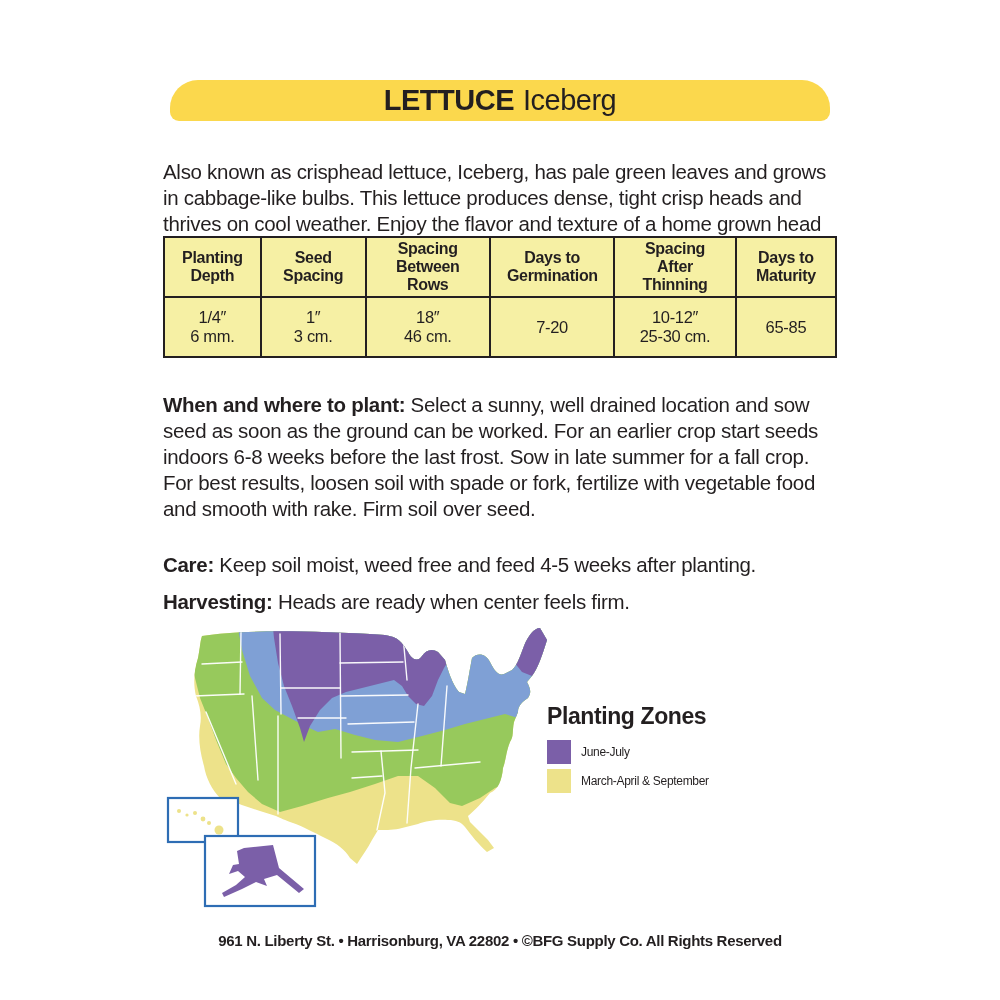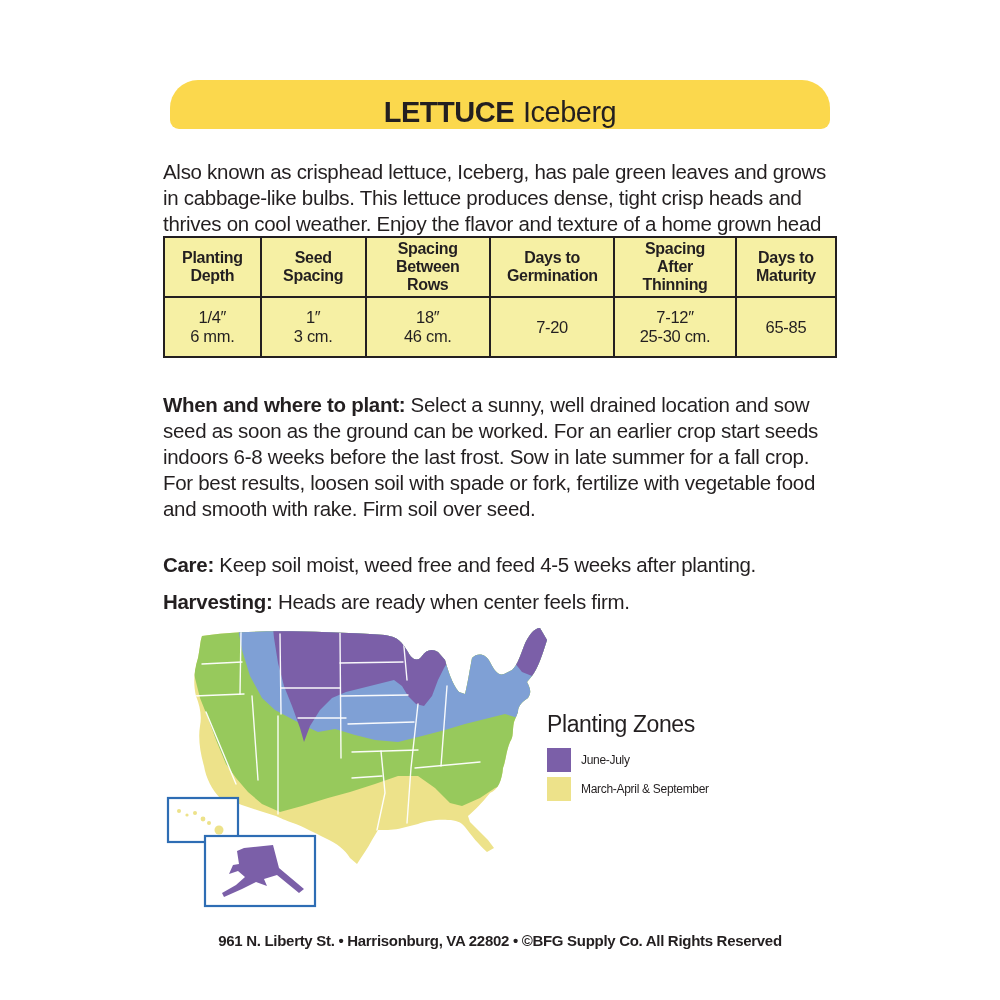--- a/index.html
+++ b/index.html
@@ -2,23 +2,23 @@
 <html><head>
 <meta charset="utf-8">
 <style>
   html,body{margin:0;padding:0;background:#ffffff;}
   #sheet{
     position:relative;width:1000px;height:1000px;background:#ffffff;
     font-family:"Liberation Sans", sans-serif;color:#231f20;overflow:hidden;
   }
   
   .title-pill{
-    position:absolute;left:170px;top:80px;width:660px;height:49px;
+    position:absolute;left:170px;top:80px;width:660px;height:41px;
     border-radius:28px 28px 9px 9px;
-    display:flex;align-items:flex-end;justify-content:center;gap:9px;
+    display:flex;align-items:center;justify-content:center;gap:9px;
   }
   .title-main{font-size:29px;font-weight:800;letter-spacing:-0.5px;}
   .title-sub{font-size:29px;font-weight:400;letter-spacing:-0.5px;}
   
   .copy{position:absolute;left:163px;width:676px;font-size:20.5px;line-height:26px;letter-spacing:-0.3px;}
   .copy b{font-weight:700;}
   #intro{top:138px;}
   #when{top:371px;}
   #care{top:531px;}
   #harvest{top:568px;}
@@ -30,21 +30,21 @@
   #grow-table th,#grow-table td{
     border:2px solid #231f20;text-align:center;vertical-align:middle;padding:2px 16px;
   }
   #grow-table th{height:52px;font-size:16px;font-weight:700;line-height:18px;letter-spacing:-0.3px;}
   #grow-table td{height:54px;font-size:16.5px;font-weight:400;line-height:19px;letter-spacing:-0.3px;}
   
   #map-svg{position:absolute;left:150px;top:618px;width:400px;height:300px;}
   .stateline{stroke:#ffffff;stroke-width:1.4;fill:none;stroke-linecap:round;opacity:.95;}
   
   #legend{position:absolute;left:547px;top:699px;width:260px;}
-  #legend-title{font-size:23px;font-weight:400;letter-spacing:-0.4px;margin:12px 0 7px 0;}
+  #legend-title{font-size:23px;font-weight:700;letter-spacing:-0.4px;margin:4px 0 7px 0;}
   .legend-row{display:flex;align-items:center;height:29px;}
   .legend-swatch{width:24px;height:24px;margin-right:10px;flex:0 0 auto;}
   .legend-label{font-size:12px;letter-spacing:-0.3px;}
   
   #footer{
     position:absolute;left:0;top:932px;width:1000px;text-align:center;
     font-size:15px;font-weight:700;letter-spacing:-0.3px;
   }
 </style>
 </head>
@@ -87,21 +87,21 @@
       </td>
       <td>
         <div>18″</div>
             <div>46 cm.</div>
       </td>
       <td>
         <div>7-20</div>
             <div></div>
       </td>
       <td>
-        <div>7-12″</div>
+        <div>10-12″</div>
             <div>25-30 cm.</div>
       </td>
       <td>
         <div>65-85</div>
             <div></div>
       </td>
     </tr>
   </tbody>
     </table>
 

